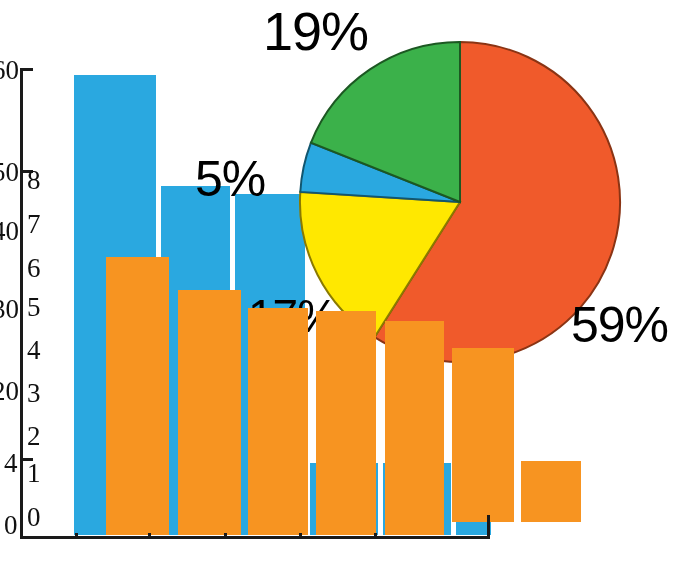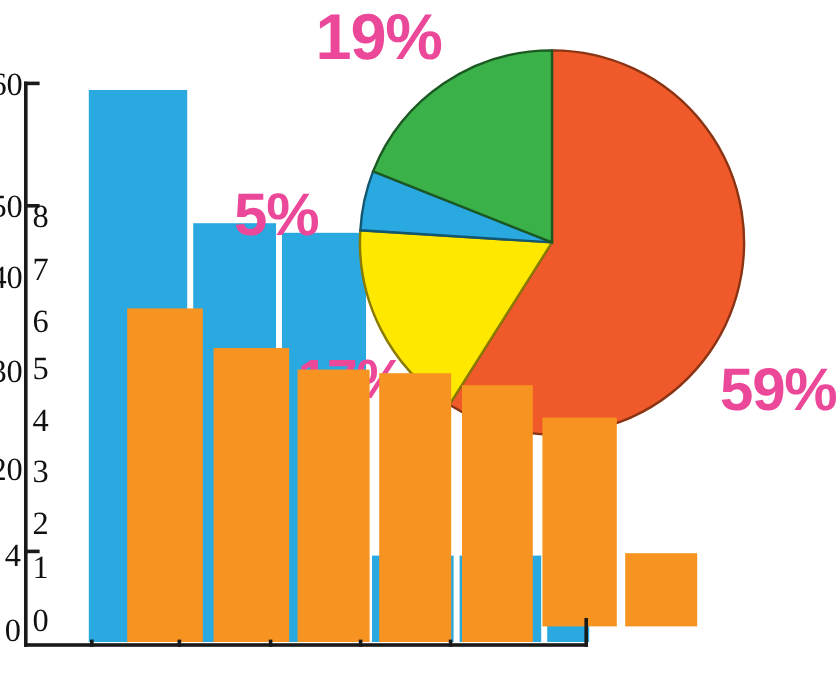--- a/index.html
+++ b/index.html
@@ -65,22 +65,22 @@
   .bar-blue { background: #2aa8e0; }
   .bar-orange { background: #f79421; }
   
   #pie-wrap {
     position: absolute;
   }
   
   .pct {
     position: absolute;
     font-family: "Liberation Sans", sans-serif;
-    font-weight: bold;
-    color: #ec4899;
+    font-weight: normal;
+    color: #000000;
     line-height: 1;
     white-space: nowrap;
     letter-spacing: -1px;
   }
 </style>
 </head>
 <body>
 
 <div id="stage">
 
@@ -156,15 +156,15 @@
     <div class="ax-label" style="left:27px; top:380px;">3</div>
     <div class="ax-label" style="left:27px; top:423px;">2</div>
     <div class="ax-label" style="left:27px; top:460px;">1</div>
     <div class="ax-label" style="left:27px; top:504px;">0</div>
   </div>
 
   <div class="pct" style="left:263px; top:4px; font-size:54px;">19%</div>
 
   <div class="pct" style="left:195px; top:154px; font-size:50px;">5%</div>
 
-  <div class="pct" style="left:600px; top:300px; font-size:50px;">59%</div>
+  <div class="pct" style="left:571px; top:300px; font-size:50px;">59%</div>
 
 </div>
 
 </body></html>

